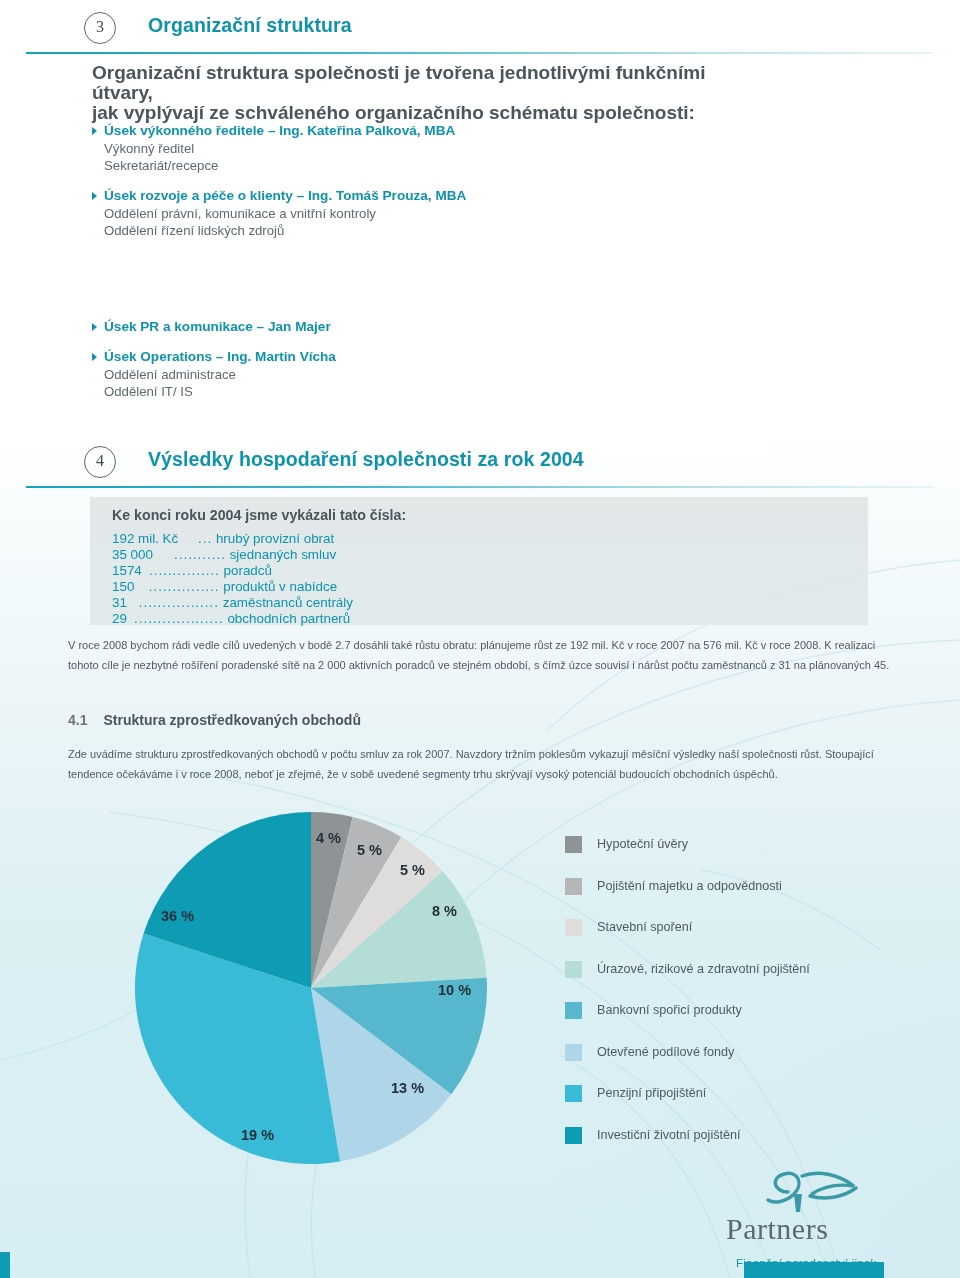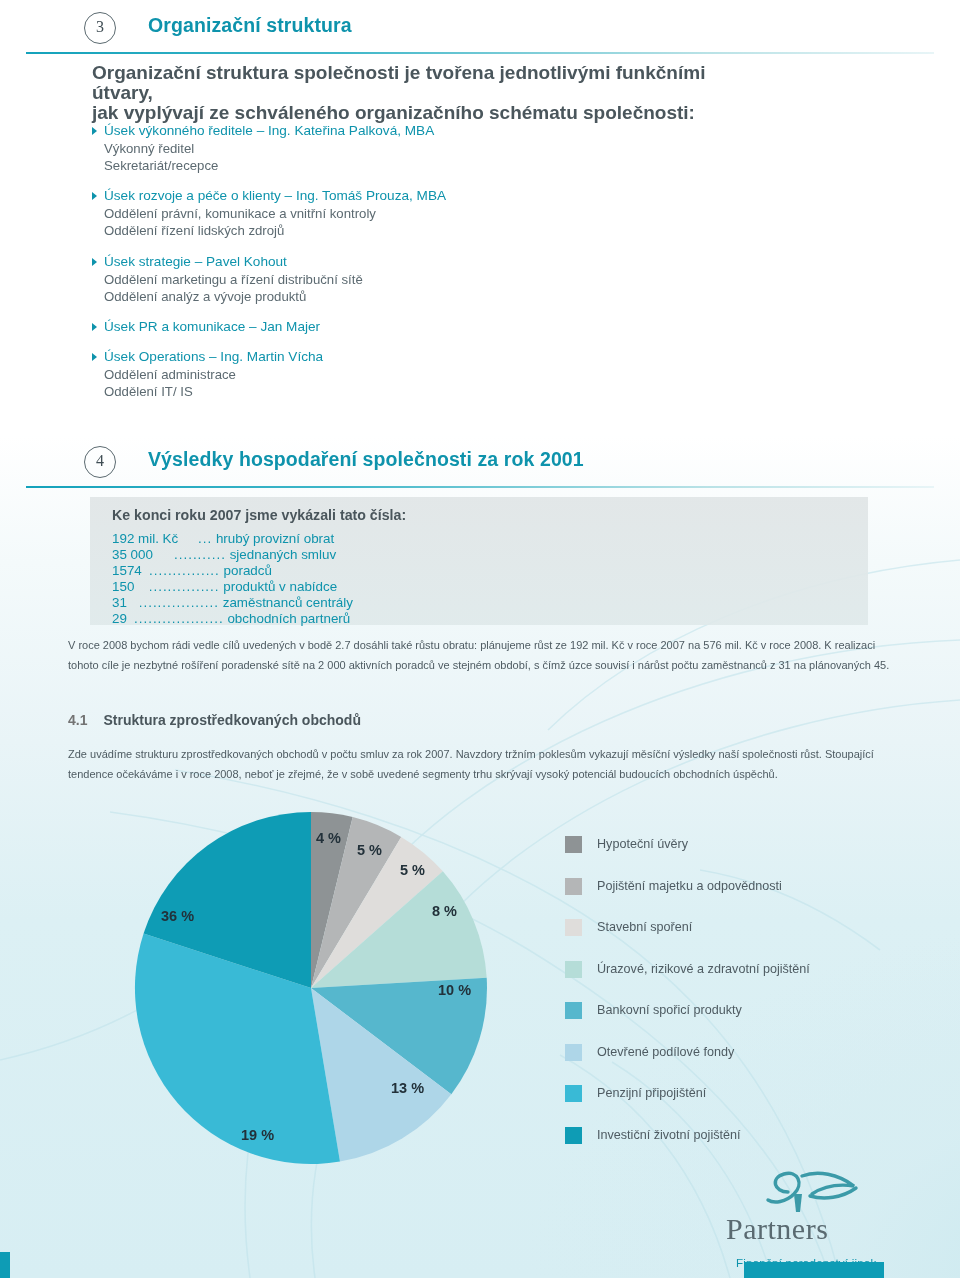--- a/index.html
+++ b/index.html
@@ -42,21 +42,21 @@
     background:linear-gradient(to right,#14a2bb 0%, #3fb7c9 35%, #b9e2e6 75%, #e8f5f7 100%);
   }
 
   
   .lead{
     position:absolute;left:92px;top:63px;width:640px;
     font-size:19px;font-weight:bold;color:#4a565c;line-height:20px;
   }
   .grp{position:absolute;left:92px;width:620px;}
   .grp .hd{
-    font-size:13.6px;font-weight:normal;color:#0e93ac;line-height:18px;
+    font-size:13.6px;font-weight:bold;color:#0e93ac;line-height:18px;
     position:relative;padding-left:12px;
   }
   .grp .hd::before{
     content:"";position:absolute;left:0;top:5px;
     border-left:5px solid #0e93ac;border-top:4px solid transparent;border-bottom:4px solid transparent;
   }
   .grp .sub{
     font-size:13.2px;color:#5c6a71;line-height:17px;padding-left:12px;
   }
 
@@ -147,44 +147,39 @@
     <div class="sub">Výkonný ředitel</div>
     <div class="sub">Sekretariát/recepce</div>
   </div>
 
   <div class="grp" style="top:187px">
     <div class="hd">Úsek rozvoje a péče o klienty – Ing. Tomáš Prouza, MBA</div>
     <div class="sub">Oddělení právní, komunikace a vnitřní kontroly</div>
     <div class="sub">Oddělení řízení lidských zdrojů</div>
   </div>
 
-  <div class="grp" style="top:253px">
-    <div class="hd">Úsek strategie – Pavel Kohout</div>
-    <div class="sub">Oddělení marketingu a řízení distribuční sítě</div>
-    <div class="sub">Oddělení analýz a vývoje produktů</div>
-  </div>
 
   <div class="grp" style="top:318px">
     <div class="hd">Úsek PR a komunikace – Jan Majer</div>
   </div>
 
   <div class="grp" style="top:348px">
     <div class="hd">Úsek Operations – Ing. Martin Vícha</div>
     <div class="sub">Oddělení administrace</div>
     <div class="sub">Oddělení IT/ IS</div>
   </div>
 
   <div class="sec" style="top:446px">
     <div class="num">4</div>
-    <div class="title">Výsledky hospodaření společnosti za rok 2001</div>
+    <div class="title">Výsledky hospodaření společnosti za rok 2004</div>
     <div class="rule"></div>
   </div>
 
   <div class="numbox">
-    <div class="bh">Ke konci roku 2007 jsme vykázali tato čísla:</div>
+    <div class="bh">Ke konci roku 2004 jsme vykázali tato čísla:</div>
     <div class="numrow" style="top:34px">
       <span class="v" style="width:86px">192 mil. Kč</span><span class="dots">...</span>&nbsp;<span class="lbl">hrubý provizní obrat</span>
     </div>
     <div class="numrow" style="top:50px">
       <span class="v" style="width:62px">35 000</span><span class="dots">...........</span>&nbsp;<span class="lbl">sjednaných smluv</span>
     </div>
     <div class="numrow" style="top:66px">
       <span class="v" style="width:37px">1574</span><span class="dots">...............</span>&nbsp;<span class="lbl">poradců</span>
     </div>
     <div class="numrow" style="top:82px">

